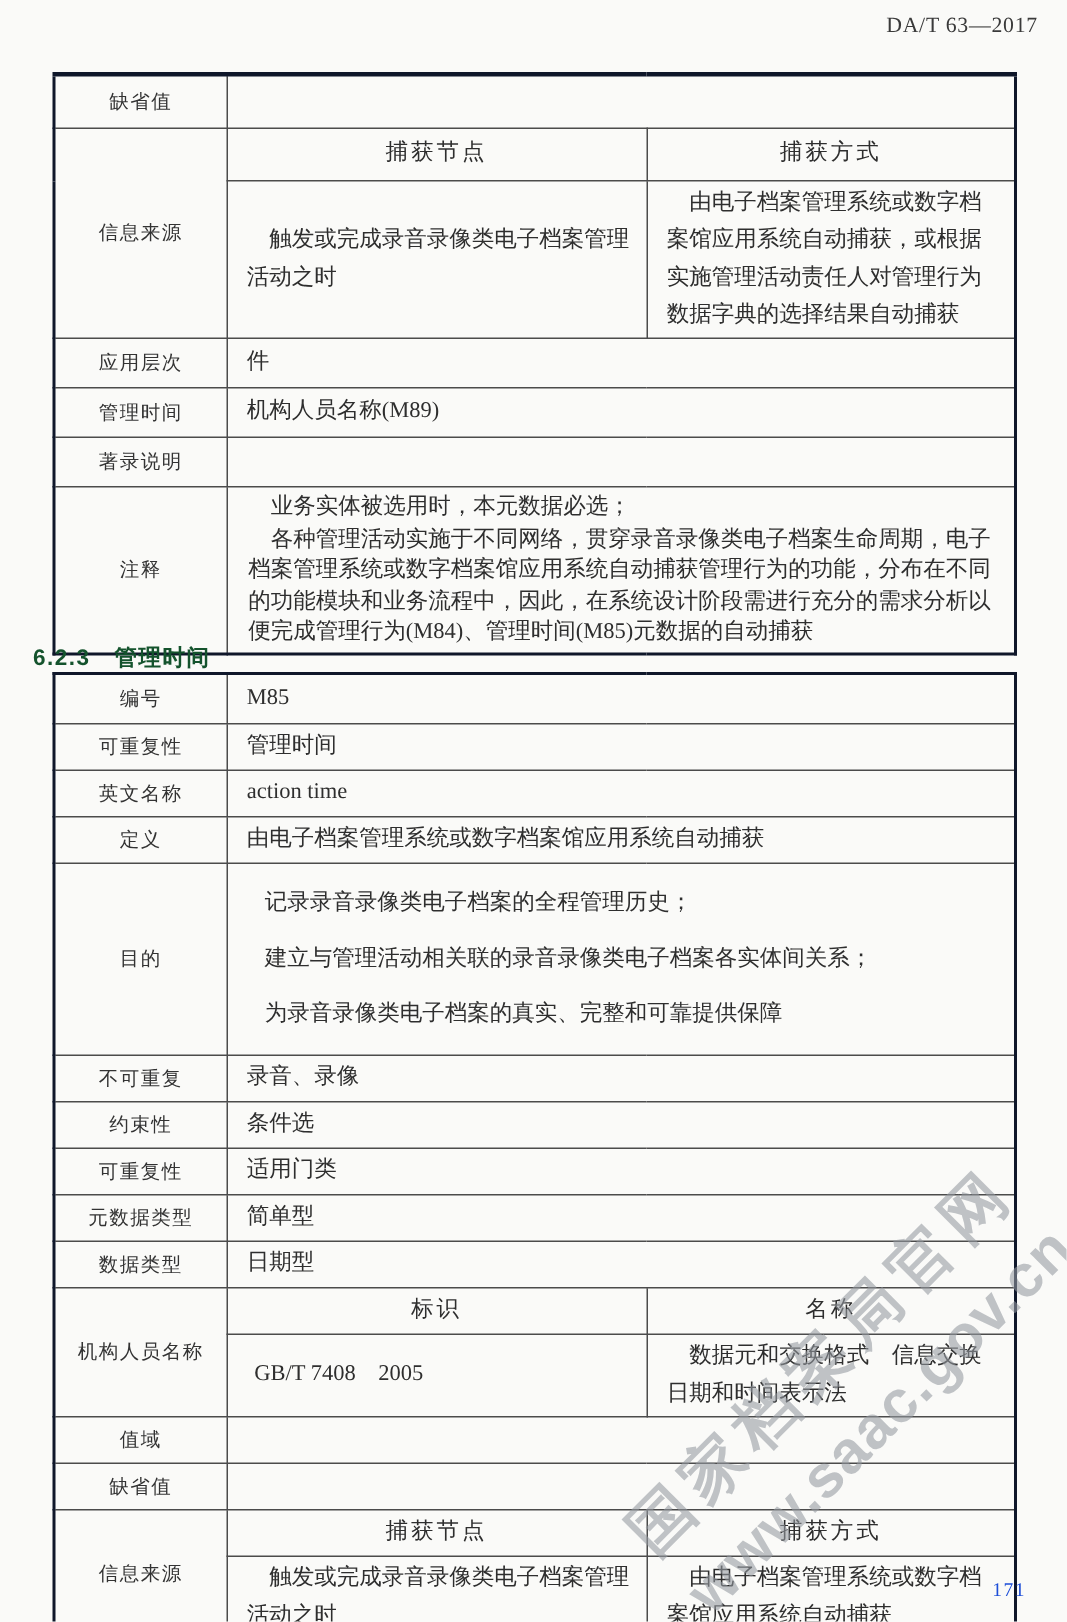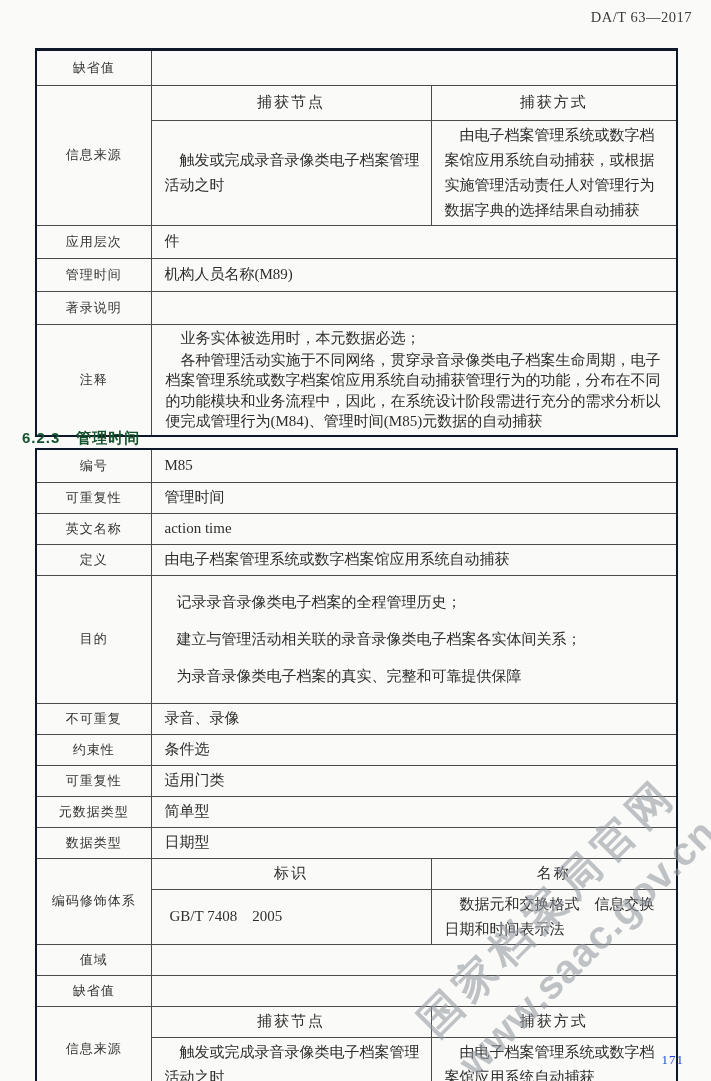--- a/index.html
+++ b/index.html
@@ -152,21 +152,21 @@
   </tr>
   <tr>
     <td class="lbl" style="height:26px">元数据类型</td>
     <td class="val" colspan="2">简单型</td>
   </tr>
   <tr>
     <td class="lbl" style="height:26px">数据类型</td>
     <td class="val" colspan="2">日期型</td>
   </tr>
   <tr>
-    <td class="lbl" rowspan="2">编码修饰体系</td>
+    <td class="lbl" rowspan="2">机构人员名称</td>
     <td class="sub" style="height:26px">标识</td>
     <td class="sub">名称</td>
   </tr>
   <tr>
     <td class="val" style="height:46px;padding-left:18px">GB/T 7408　2005</td>
     <td class="val cap indent flow">数据元和交换格式　信息交换　日期和时间表示法</td>
   </tr>
   <tr>
     <td class="lbl" style="height:26px">值域</td>
     <td class="val" colspan="2"></td>

